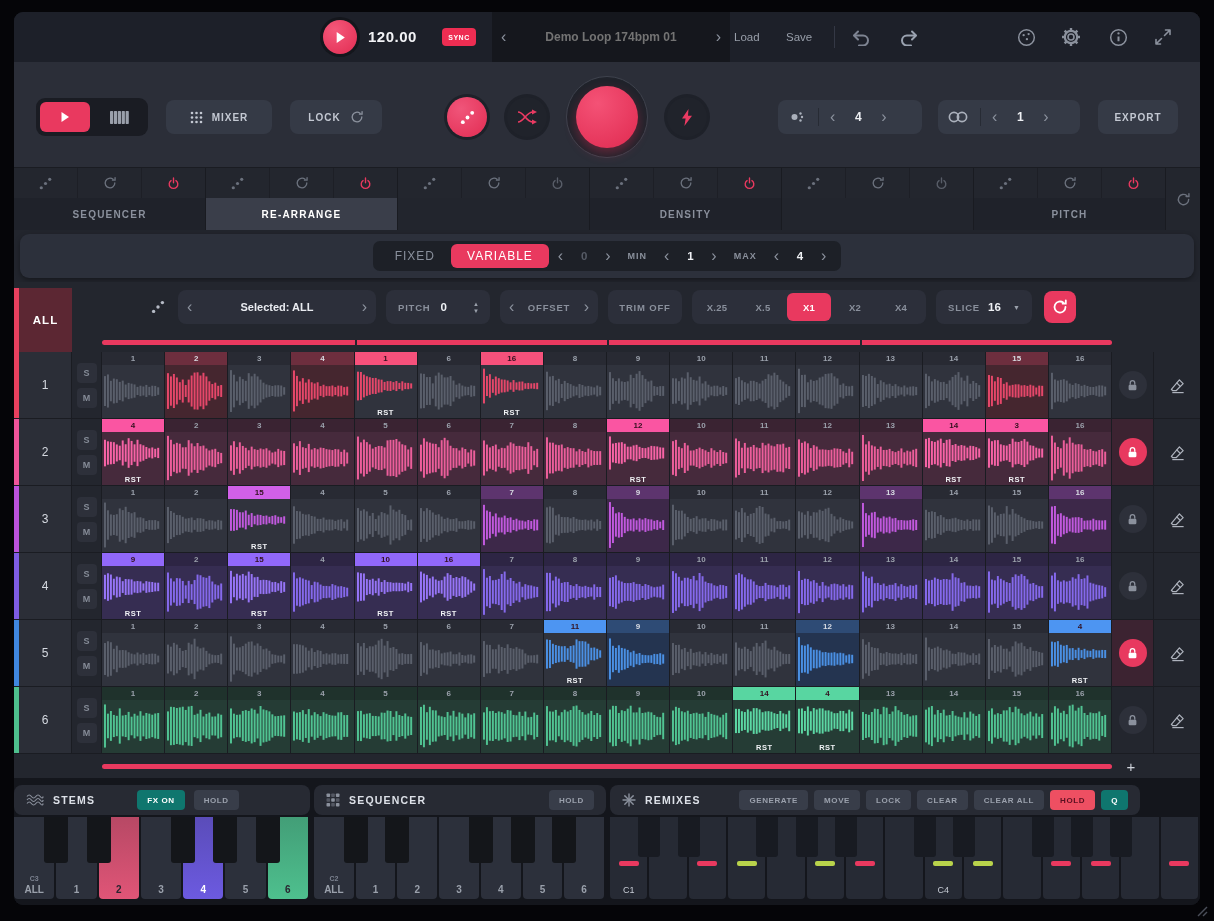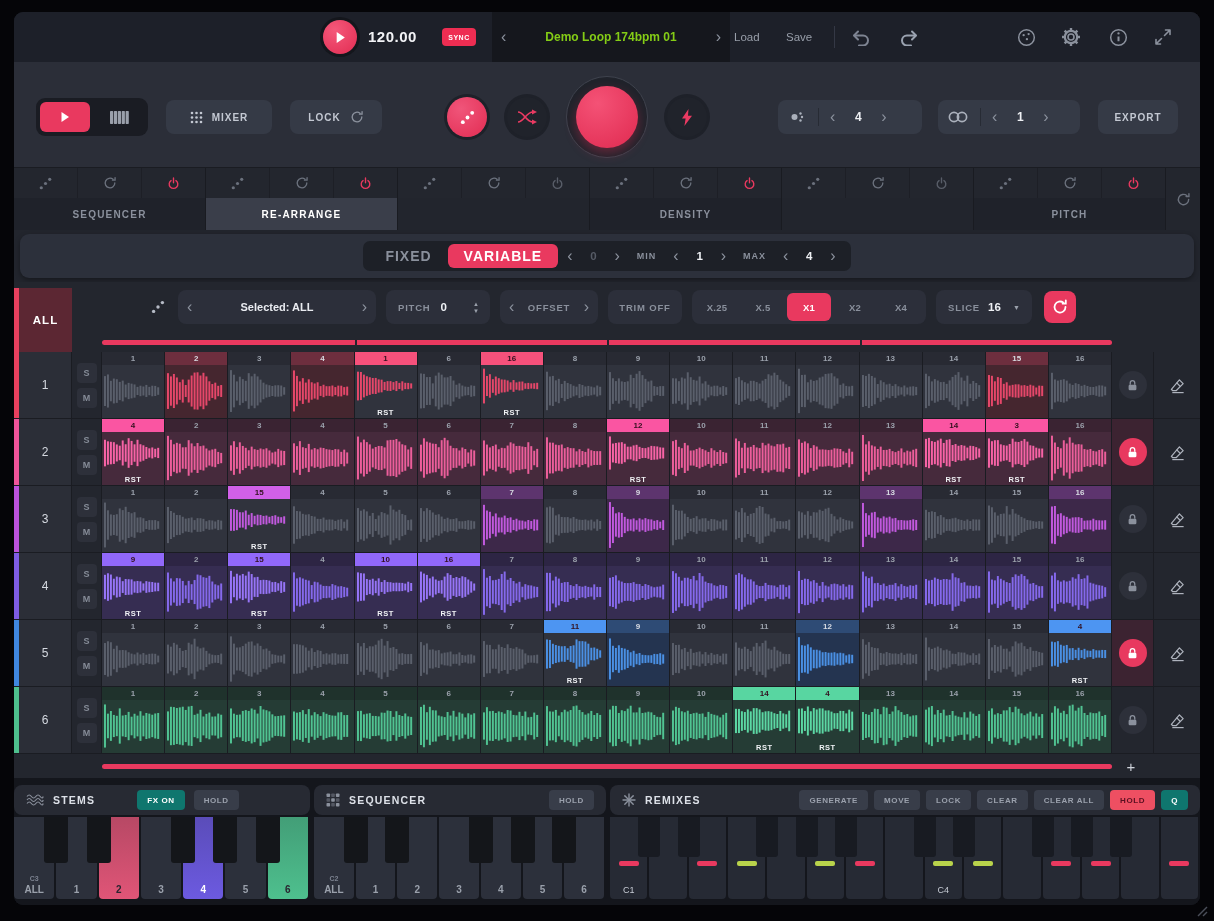--- a/index.html
+++ b/index.html
@@ -9,21 +9,21 @@
 
 
 .topbar{position:absolute;left:0;top:0;width:100%;height:50px;background:#1d2029}
 .topbar>*{position:absolute}
 .logo{left:16px;top:0;height:50px;display:flex;align-items:center;gap:9px}
 .logo-text{color:#f2f3f6;font-size:17px;letter-spacing:2px}
 .play-circle{left:309px;top:8px;width:34px;height:34px;border-radius:50%;background:radial-gradient(circle at 35% 30%,#f4587a,#e22c52);box-shadow:0 0 0 3px #14161c}
 .bpm{left:354px;top:0;height:50px;line-height:50px;font-size:15px;font-weight:bold;color:#f2f3f6;letter-spacing:.5px}
 .sync{left:428px;top:16px;width:34px;height:18px;background:#ee2d52;border-radius:4px;color:#fff;font-size:7px;font-weight:bold;letter-spacing:.5px}
 .preset-box{left:478px;top:0;width:238px;height:50px;background:#15171d;display:flex;align-items:center}
-.preset-name{flex:1;text-align:center;color:#84cc16;font-size:12px;font-weight:bold}
+.preset-name{flex:1;text-align:center;color:#737373;font-size:12px;font-weight:bold}
 .chev{background:none;border:none;color:#8b919d;font-size:16px;padding:0 9px;line-height:1}
 .txtbtn{top:0;height:50px;color:#989ea9;font-size:11.5px}
 .vsep{left:820px;top:14px;width:1px;height:22px;background:#343845}
 .iconbtn{top:15px;width:22px;height:22px}
 .tbicon{top:14px;width:22px;height:22px}
 
 
 .toolbar2{position:absolute;left:0;top:50px;width:100%;height:106px;background:#2b2e38;border-bottom:1px solid #1a1c22}
 .toolbar2>*{position:absolute}
 .toggle-group{left:22px;top:36px;width:112px;height:38px;background:#1a1c23;border-radius:9px;padding:4px;display:flex;gap:4px}
@@ -47,21 +47,21 @@
 .ticell{flex:1;display:flex;align-items:center;justify-content:center;border-right:1px solid rgba(0,0,0,.16)}
 .ticell:last-child{border-right:none}
 .tab-label{height:32px;background:#1f222a;display:flex;align-items:center;justify-content:center;font-size:10px;font-weight:bold;letter-spacing:1.2px;color:#8a909c}
 .tab-label.active{background:#3a3e4a;color:#fff}
 .tab-refresh{flex:1;display:flex;align-items:center;justify-content:center;background:#23262e}
 
 
 .subbar{position:absolute;left:0;top:218px;width:100%;height:52px;background:#22252d}
 .var-panel{position:absolute;left:6px;right:6px;top:4px;height:44px;background:#2c303b;border-radius:9px;box-shadow:0 2px 5px rgba(0,0,0,.35);display:flex;align-items:center;justify-content:center}
 .var-group{height:30px;background:#1d2027;border-radius:7px;display:flex;align-items:center;padding:0 6px}
-.vg-btn{height:24px;padding:0 16px;font-size:14px;font-weight:bold;letter-spacing:1px;color:#8a909c;border-radius:6px}
+.vg-btn{height:24px;padding:0 16px;font-size:12px;font-weight:normal;letter-spacing:1px;color:#8a909c;border-radius:6px}
 .vg-btn.active{background:#e9395f;color:#fff}
 .vg-lab{font-size:9px;font-weight:bold;letter-spacing:1px;color:#8a909c;padding:0 8px}
 .vg-val{width:24px;text-align:center;font-size:11.5px;font-weight:bold;color:#eef0f4}
 .vg-val.dim{color:#565b66}
 
 
 .gridsec{position:absolute;left:0;top:270px;width:100%;height:496px;background:#23262e}
 .all-cell{position:absolute;left:0;top:6px;width:58px;height:64px;background:#5c2733;border-left:5px solid #e8405e;color:#fff;font-size:11.5px;font-weight:bold;letter-spacing:1px;display:flex;align-items:center;justify-content:center}
 .cgroup{position:absolute;top:8px;height:34px;background:#2c2f3a;border-radius:8px;display:flex;align-items:center;color:#8f95a1}
 .cgroup .glab{font-size:9.5px;font-weight:bold;letter-spacing:.8px;color:#8a909c}
@@ -3016,21 +3016,21 @@
           <rect x="0.5" y="5.2" width="3.6" height="3.6" rx="0.8" opacity="0.45"></rect>
           <rect x="5.2" y="5.2" width="3.6" height="3.6" rx="0.8"></rect>
           <rect x="9.9" y="5.2" width="3.6" height="3.6" rx="0.8" opacity="0.45"></rect>
           <rect x="0.5" y="9.9" width="3.6" height="3.6" rx="0.8"></rect>
           <rect x="5.2" y="9.9" width="3.6" height="3.6" rx="0.8" opacity="0.45"></rect>
           <rect x="9.9" y="9.9" width="3.6" height="3.6" rx="0.8"></rect>
         </svg>
       <span class="panel-title">SEQUENCER</span>
       <button class="pill" style="margin-left:auto">HOLD</button>
     </div>
-    <div class="panel" style="left:596px;width:590px">
+    <div class="panel" style="left:596px;width:530px">
       <svg width="14" height="14" viewBox="0 0 14 14" stroke="#8b919d" stroke-width="1.4" stroke-linecap="round">
           <line x1="7" y1="1" x2="7" y2="13"></line>
           <line x1="1" y1="7" x2="13" y2="7"></line>
           <line x1="2.8" y1="2.8" x2="11.2" y2="11.2"></line>
           <line x1="11.2" y1="2.8" x2="2.8" y2="11.2"></line>
         </svg>
       <span class="panel-title">REMIXES</span>
       <div style="margin-left:auto;display:flex;gap:6px">
           <button class="pill">GENERATE</button>
           <button class="pill">MOVE</button>

